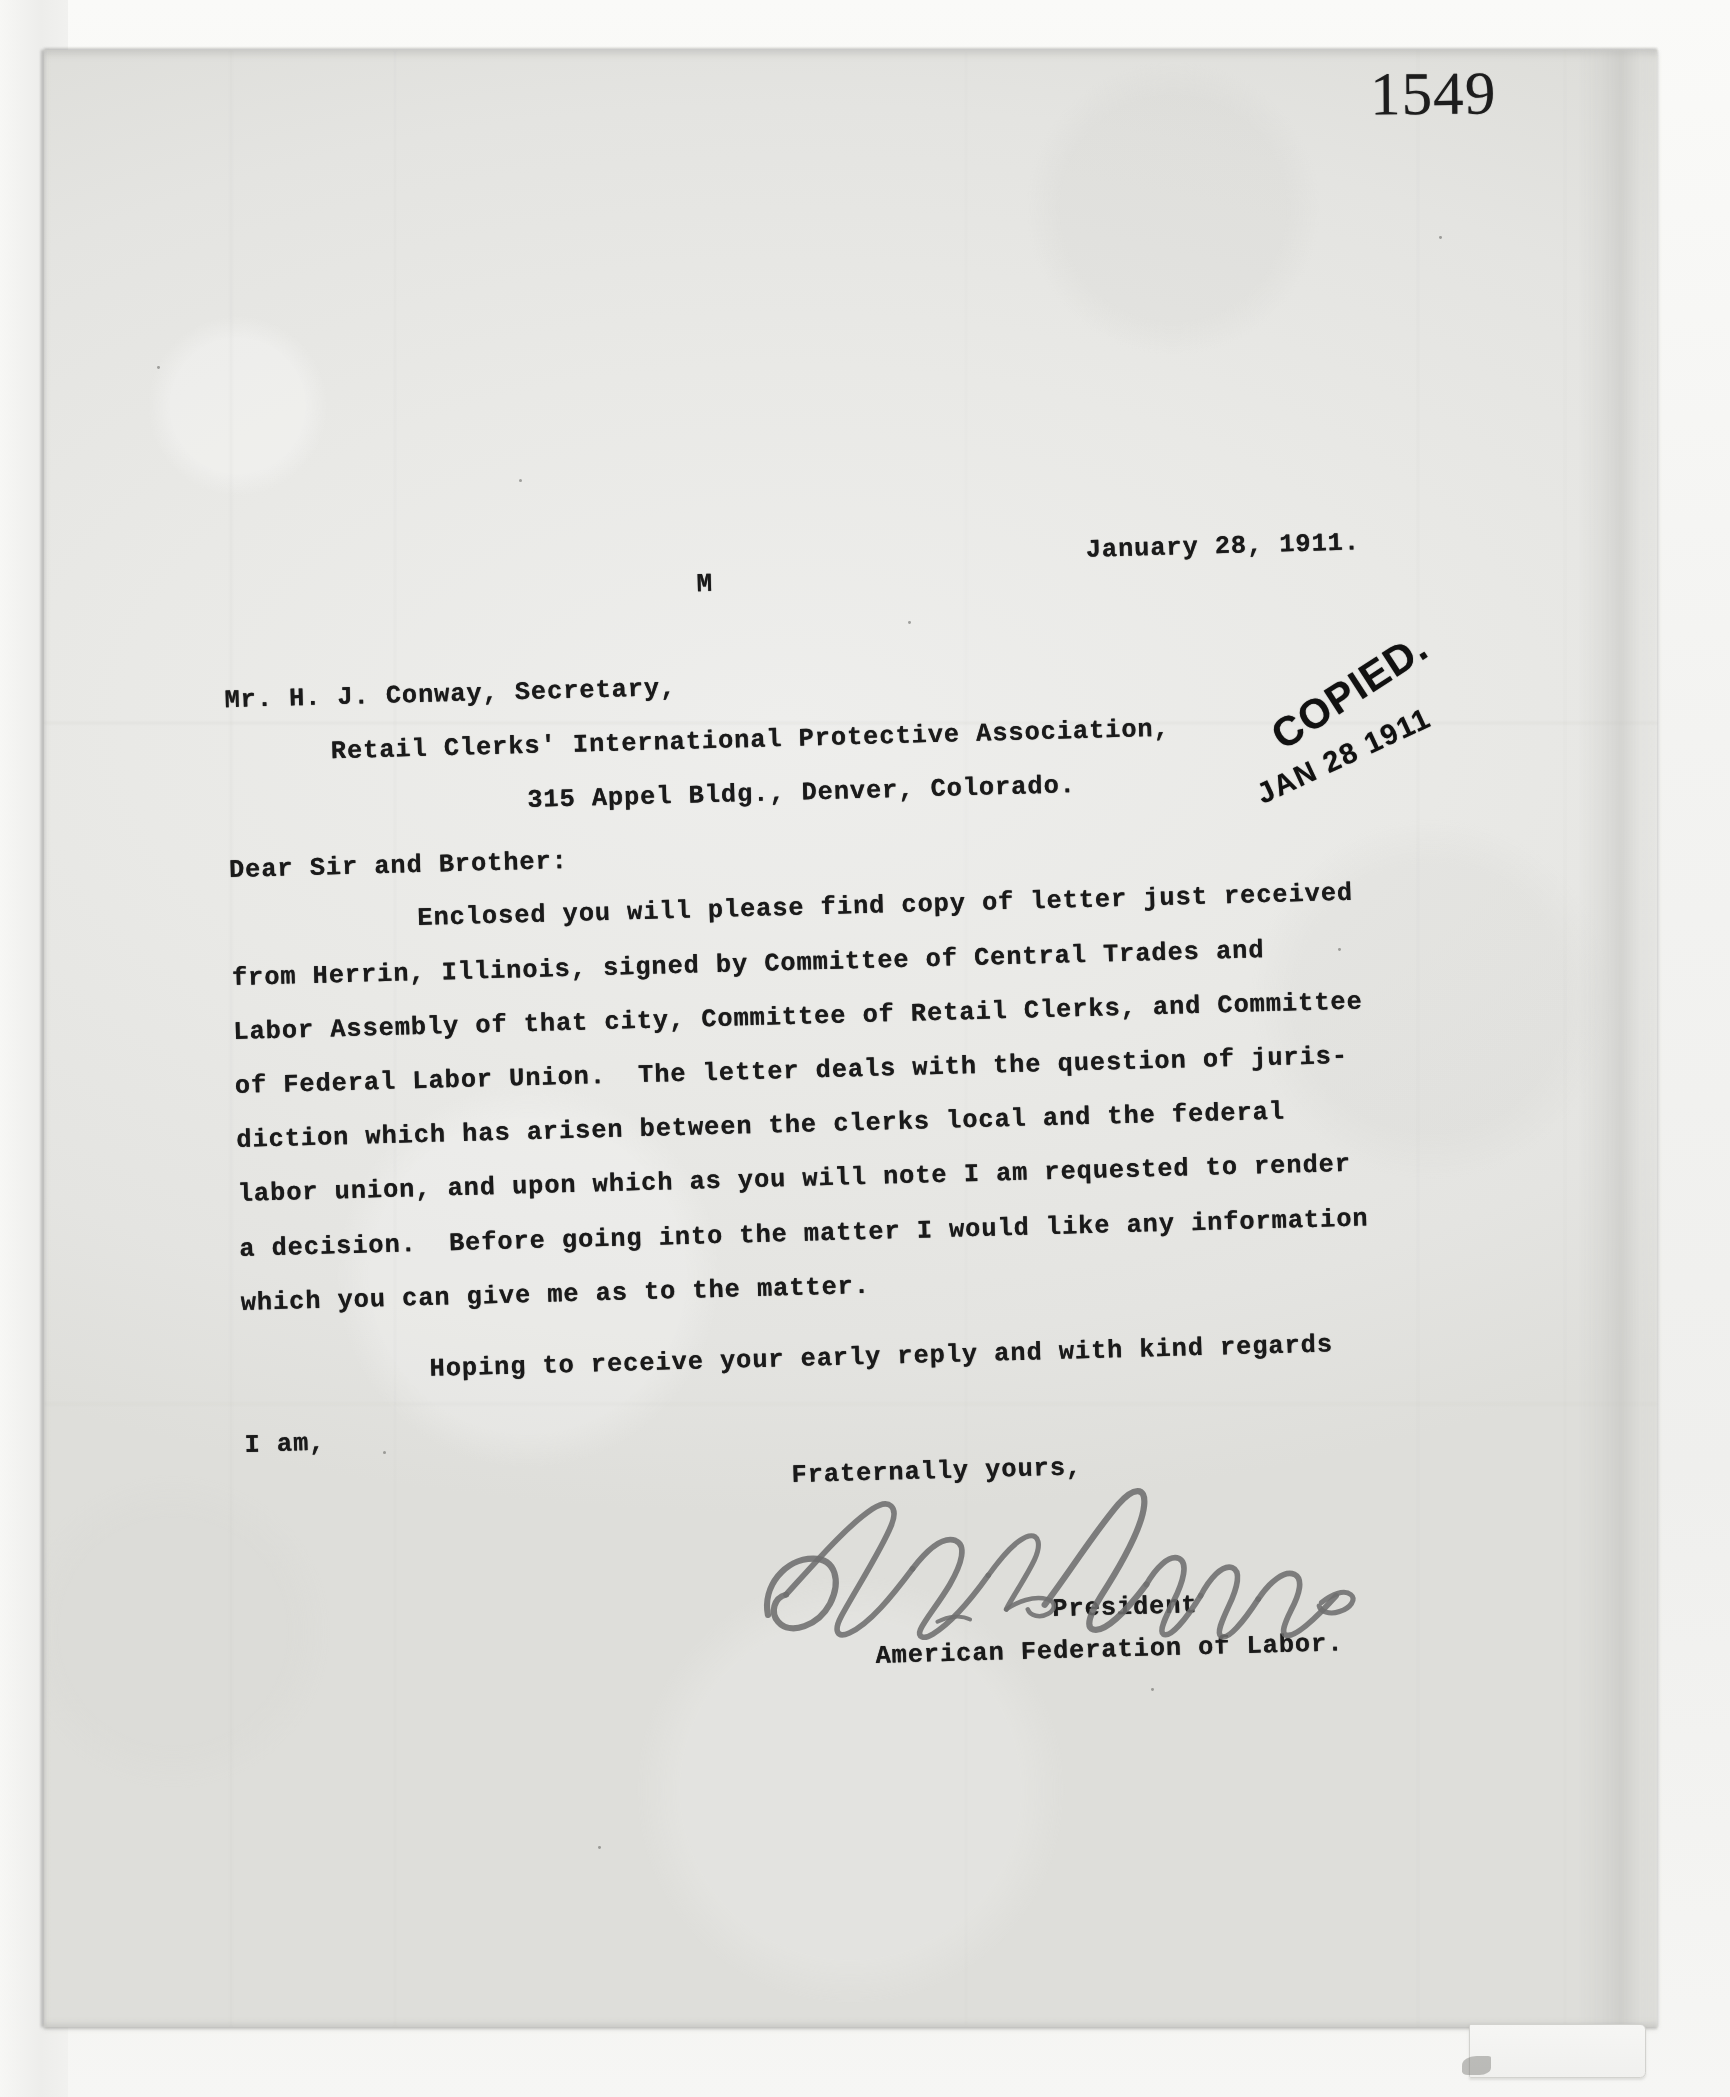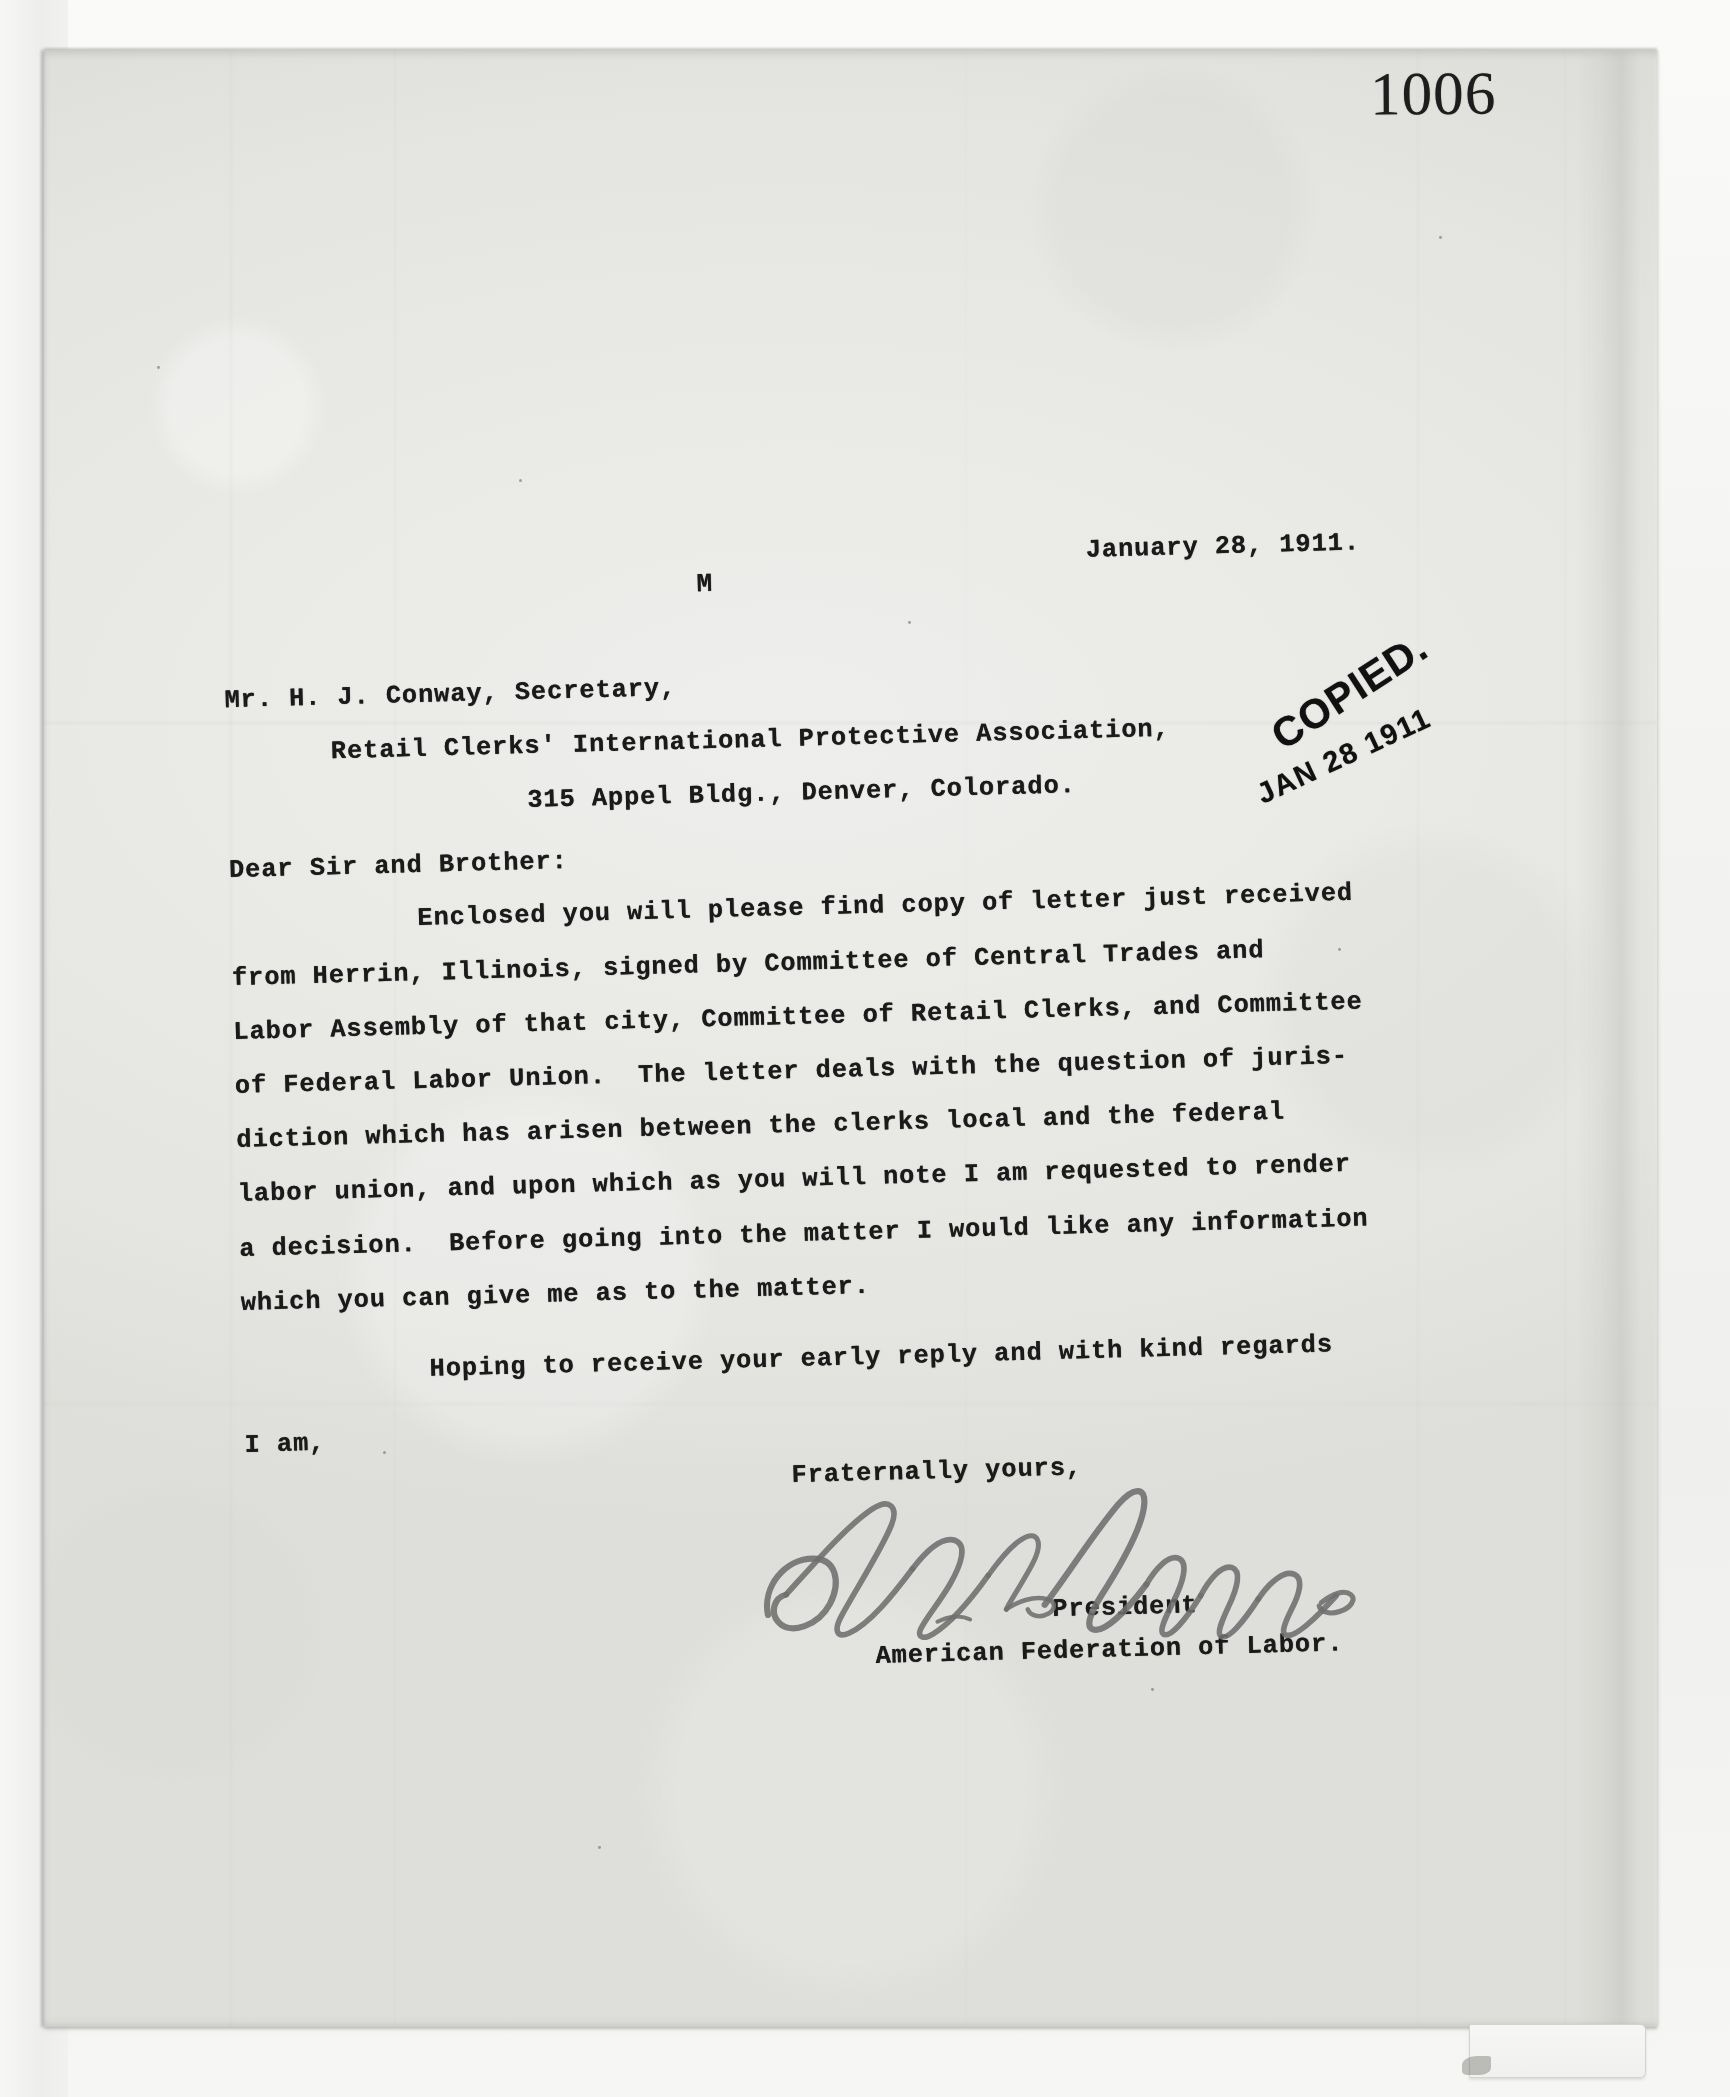--- a/index.html
+++ b/index.html
@@ -254,21 +254,21 @@
     <div class="speck" style="left:1107px;top:1638px;width:2.8px;height:2.8px;"></div>
     <div class="speck" style="left:554px;top:1796px;width:2.8px;height:2.8px;"></div>
     <div class="speck" style="left:1395px;top:186px;width:2.8px;height:2.8px;"></div>
 
     <div class="sheet-edge-top"></div>
     <div class="sheet-edge-left"></div>
     <div class="sheet-edge-right"></div>
     <div class="sheet-edge-bottom"></div>
   </div>
 
-  <div class="page-number">1006</div>
+  <div class="page-number">1549</div>
 
   <div class="typed">
 
     <div class="tl" style="left:709px; top:572px; font-size:26px;">M</div>
 
     <div class="tl" style="left:1099px; top:549px;">January 28, 1911.</div>
 
     <div class="tl" style="left:234px; top:676px;">Mr. H. J. Conway, Secretary,</div>
     <div class="tl" style="left:339px; top:730px;">Retail Clerks' International Protective Association,</div>
     <div class="tl" style="left:534px; top:784px;">315 Appel Bldg., Denver, Colorado.</div>

